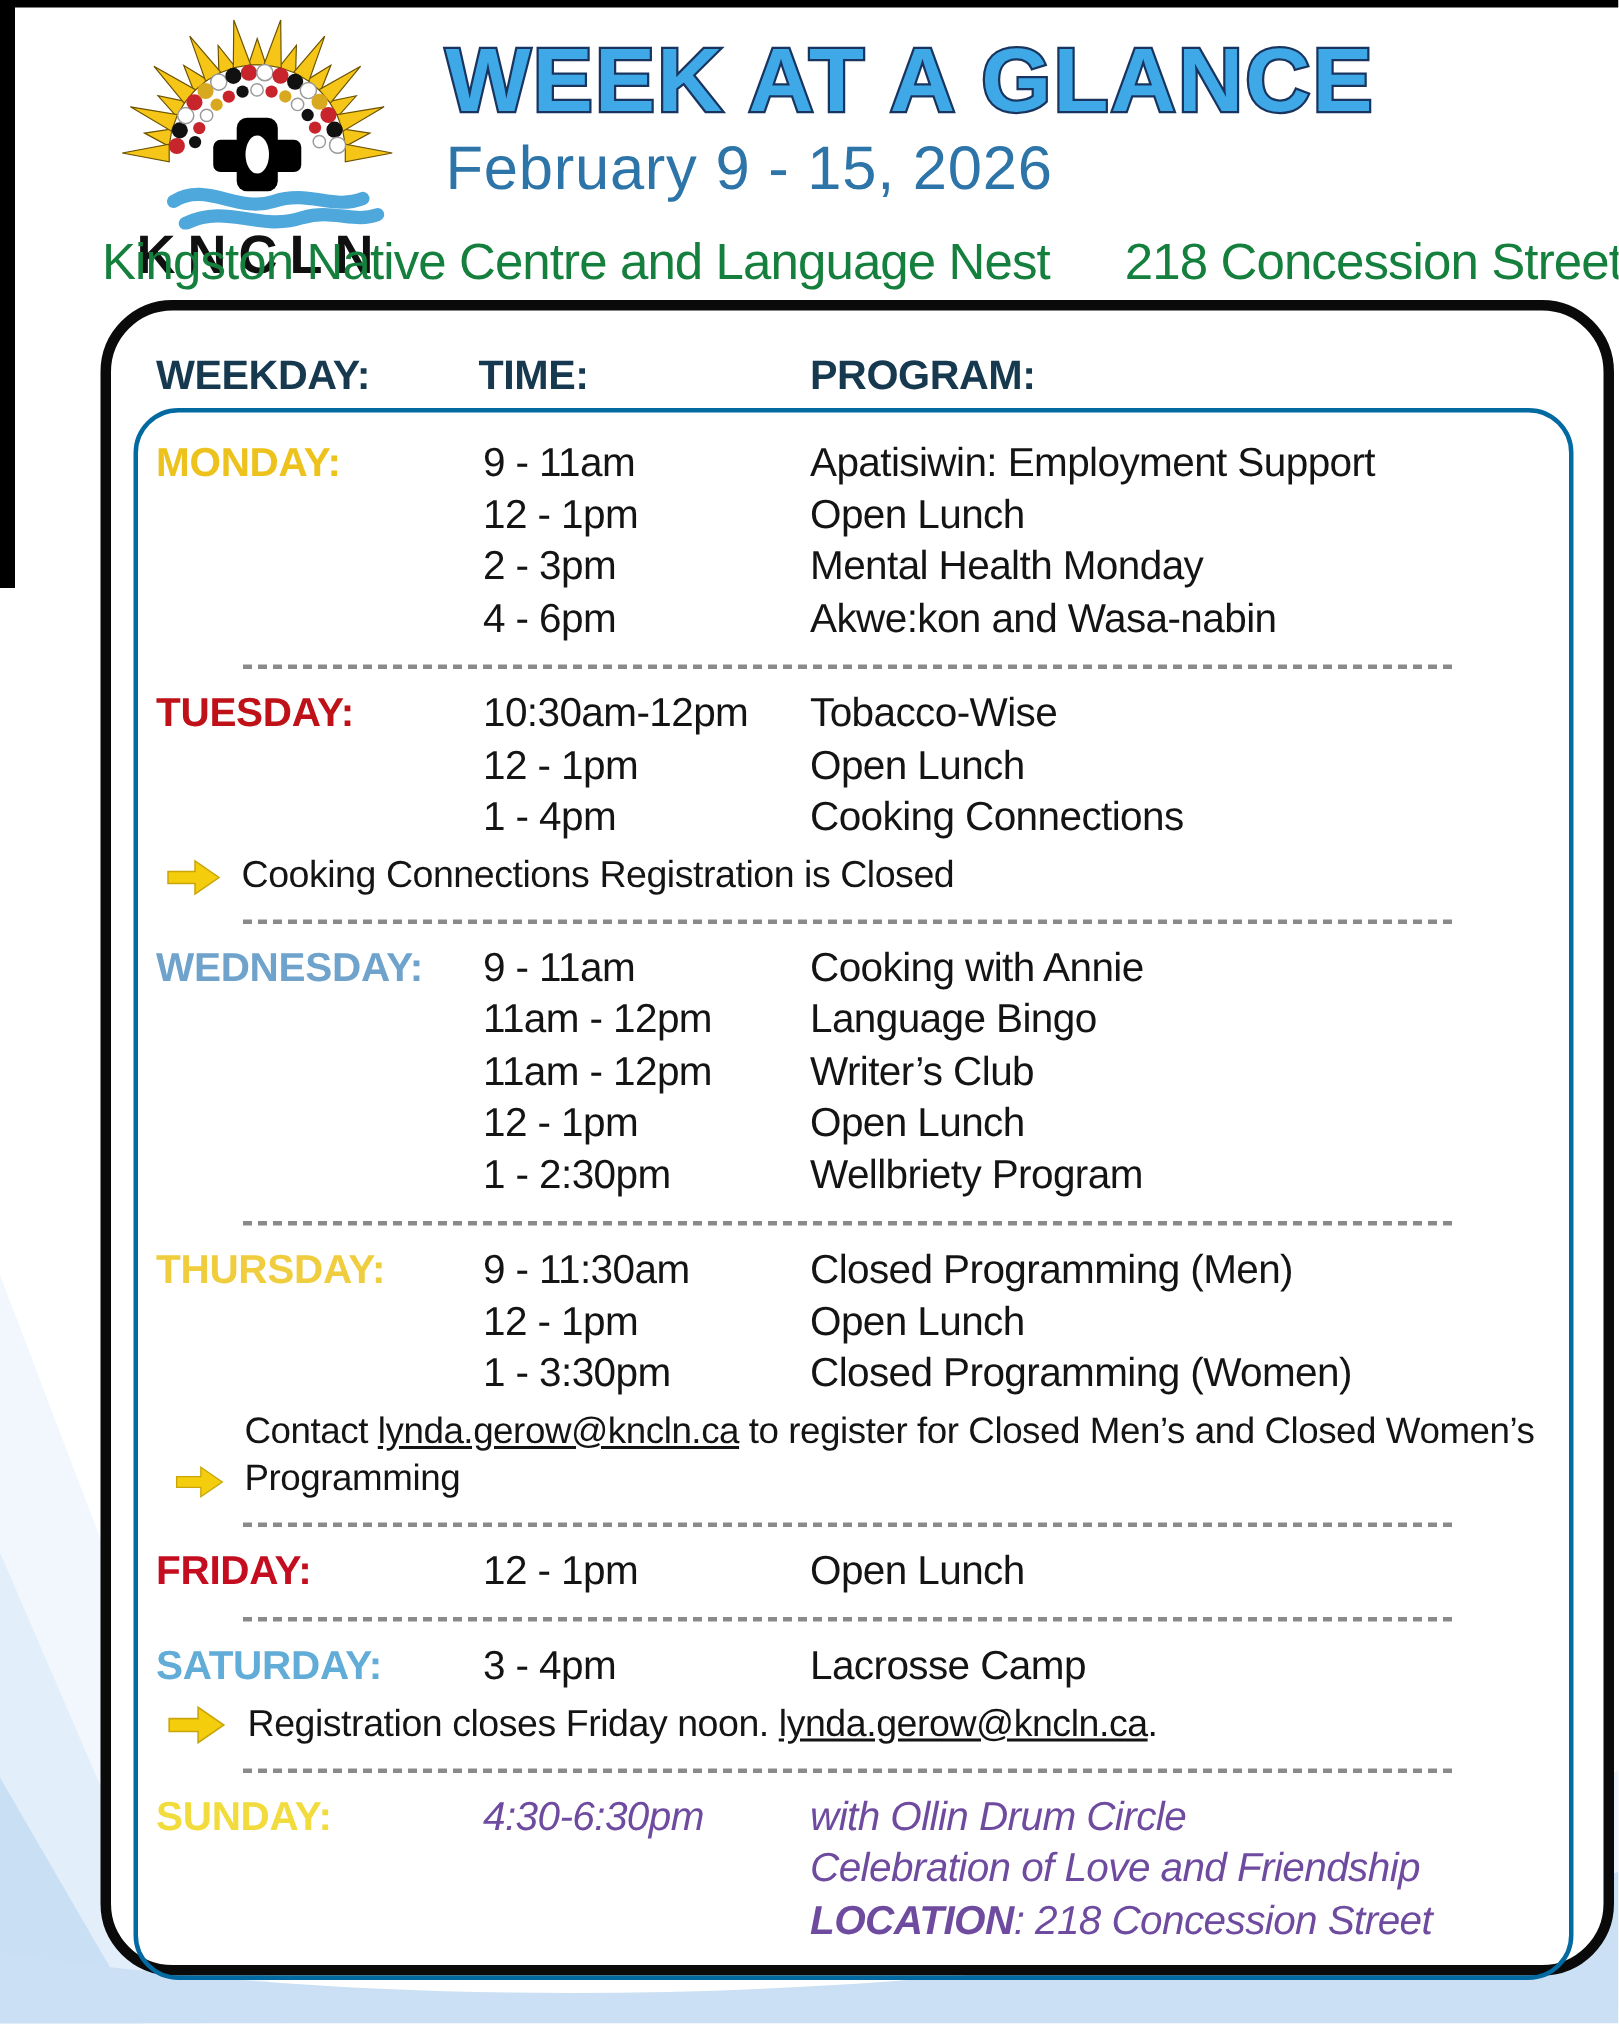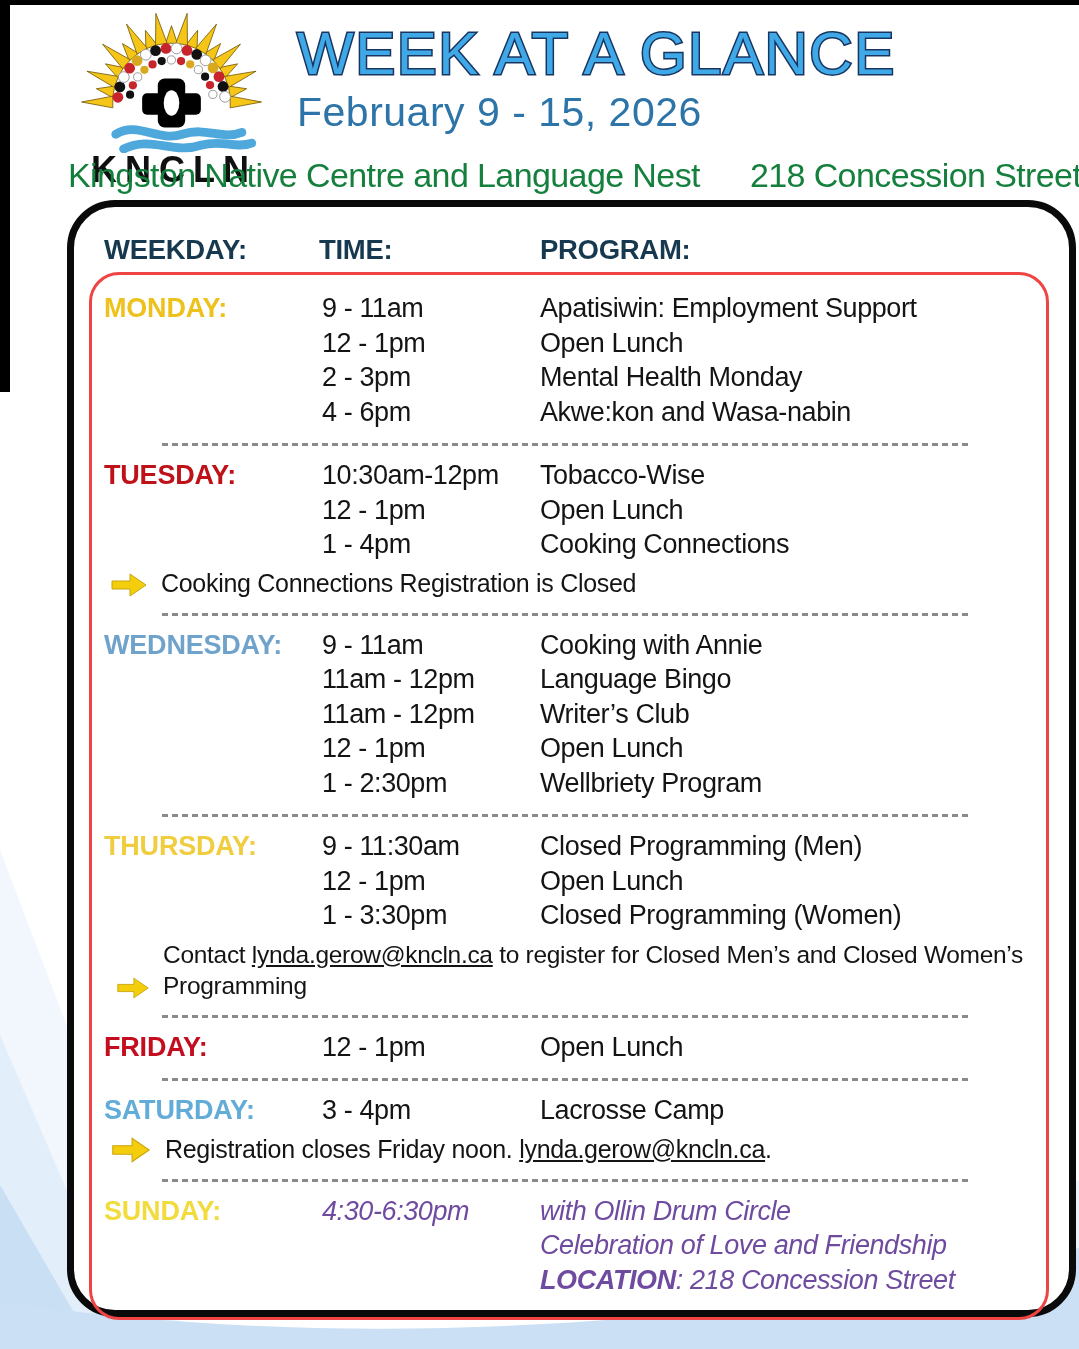--- a/index.html
+++ b/index.html
@@ -12,37 +12,37 @@
   .scan-left{position:absolute;top:0;left:0;width:10px;height:392px;background:#000;z-index:6;}
   
   .bg-svg{position:absolute;top:0;left:0;z-index:0;}
   
   .header{position:absolute;top:6px;left:55px;display:flex;z-index:2;}
   .logo{width:232px;text-align:center;}
   .logo svg{display:block;margin:0 auto;}
   .logo-text{font-size:36px;font-weight:bold;letter-spacing:8px;color:#101010;margin-top:-4px;margin-left:6px;}
   .title-block{padding-left:10px;padding-top:16px;}
   .main-title{
-    font-size:60px;font-weight:400;letter-spacing:1.5px;color:#3FA9E8;
+    font-size:60px;font-weight:700;letter-spacing:1.5px;color:#3FA9E8;
     -webkit-text-stroke:3px #18345F;paint-order:stroke fill;line-height:1.05;white-space:nowrap;
   }
   .date-range{font-size:41px;color:#2D74A8;margin-top:4px;letter-spacing:0.5px;}
   .address-row{position:absolute;top:156px;left:68px;display:flex;font-size:34px;letter-spacing:-0.6px;color:#15803d;z-index:2;white-space:nowrap;}
   .address{margin-left:50px;}
   
   .card{
     position:absolute;left:35px;top:200px;width:1009px;height:1117px;background:#fff;
     border:7px solid #0a0a0a;border-radius:48px;box-sizing:border-box;z-index:1;margin-left:32px;
   }
   .col-headers{
     display:grid;grid-template-columns:215px 221px 1fr;padding:28px 0 0 30px;
     font-weight:bold;font-size:27.5px;color:#16394F;letter-spacing:-0.3px;line-height:30px;
   }
   .inner{
-    margin:7px 20px 0 15px;border:3px solid #ef4444;border-radius:30px;
+    margin:7px 20px 0 15px;border:3px solid #0369a1;border-radius:30px;
     padding:16px 10px 20px 12px;box-sizing:border-box;
   }
   .grid-row{
     display:grid;grid-template-columns:218px 218px 1fr;
     font-size:27px;line-height:34.5px;letter-spacing:-0.4px;
   }
   .day-label{font-weight:bold;letter-spacing:-0.2px;}
   .sep{height:3px;margin:14px 66px 12px 58px;background:repeating-linear-gradient(90deg,#8a8a8a 0 6px,transparent 6px 10px);}
   .note{display:flex;align-items:flex-end;margin:6px 0 0 6px;font-size:25px;letter-spacing:-0.3px;line-height:31px;}
   .note .arrow-wrap{margin-right:13px;flex:none;display:flex;}

